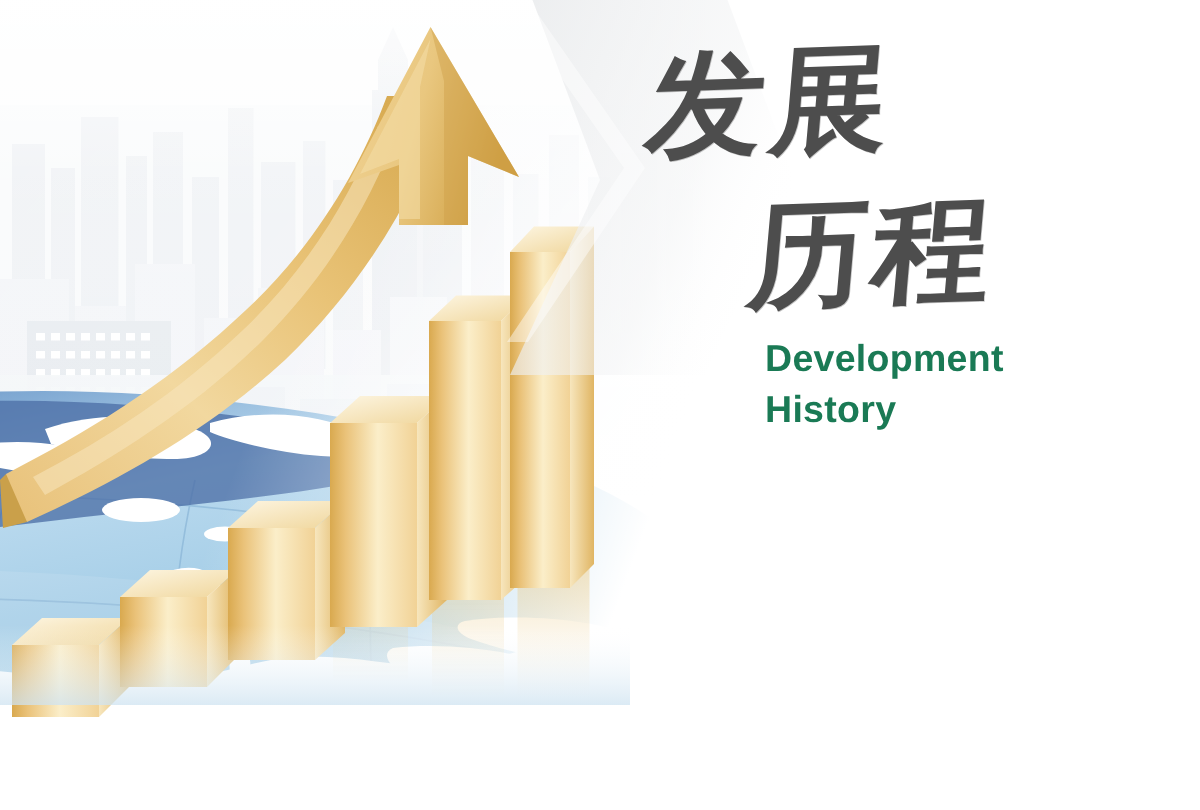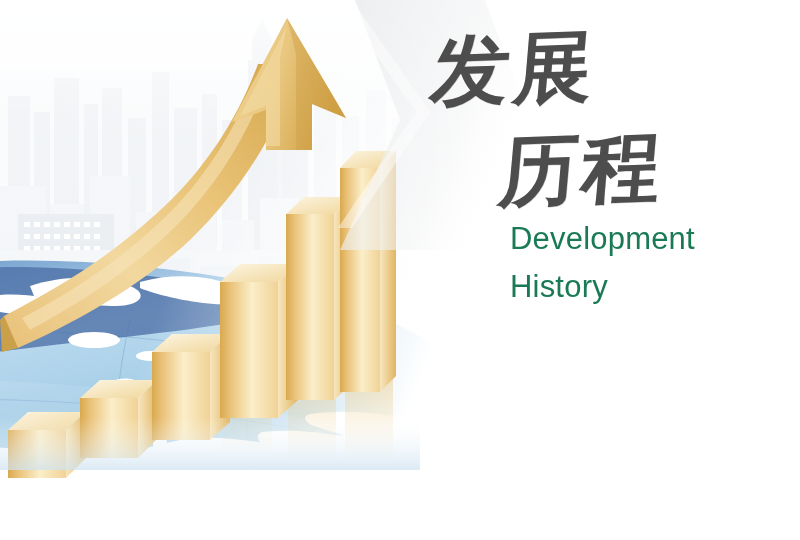--- a/index.html
+++ b/index.html
@@ -36,28 +36,28 @@
     transform:skewX(-7deg) rotate(-2deg);
   }
   #cn-line-2{
     position:absolute;left:72px;top:104px;
     font-size:78px;line-height:86px;
     transform:skewX(-7deg) rotate(-2deg);
   }
   .en-line{
     position:absolute;
     color:#1a7a55;
-    font-weight:400;
-    font-size:31px;
+    font-weight:700;
+    font-size:25px;
     line-height:28px;
     letter-spacing:.2px;
     white-space:nowrap;
   }
   #en-line-1{left:82px;top:203px;}
-  #en-line-2{left:82px;top:251px;}
+  #en-line-2{left:82px;top:237px;}
 </style>
 </head>
 <body>
 
 <div id="stage">
 
   <div class="layer">
     <svg viewBox="0 0 800 540" xmlns="http://www.w3.org/2000/svg">
       <defs>
         <linearGradient id="cityFade" x1="0" y1="0" x2="1" y2="0.55">

